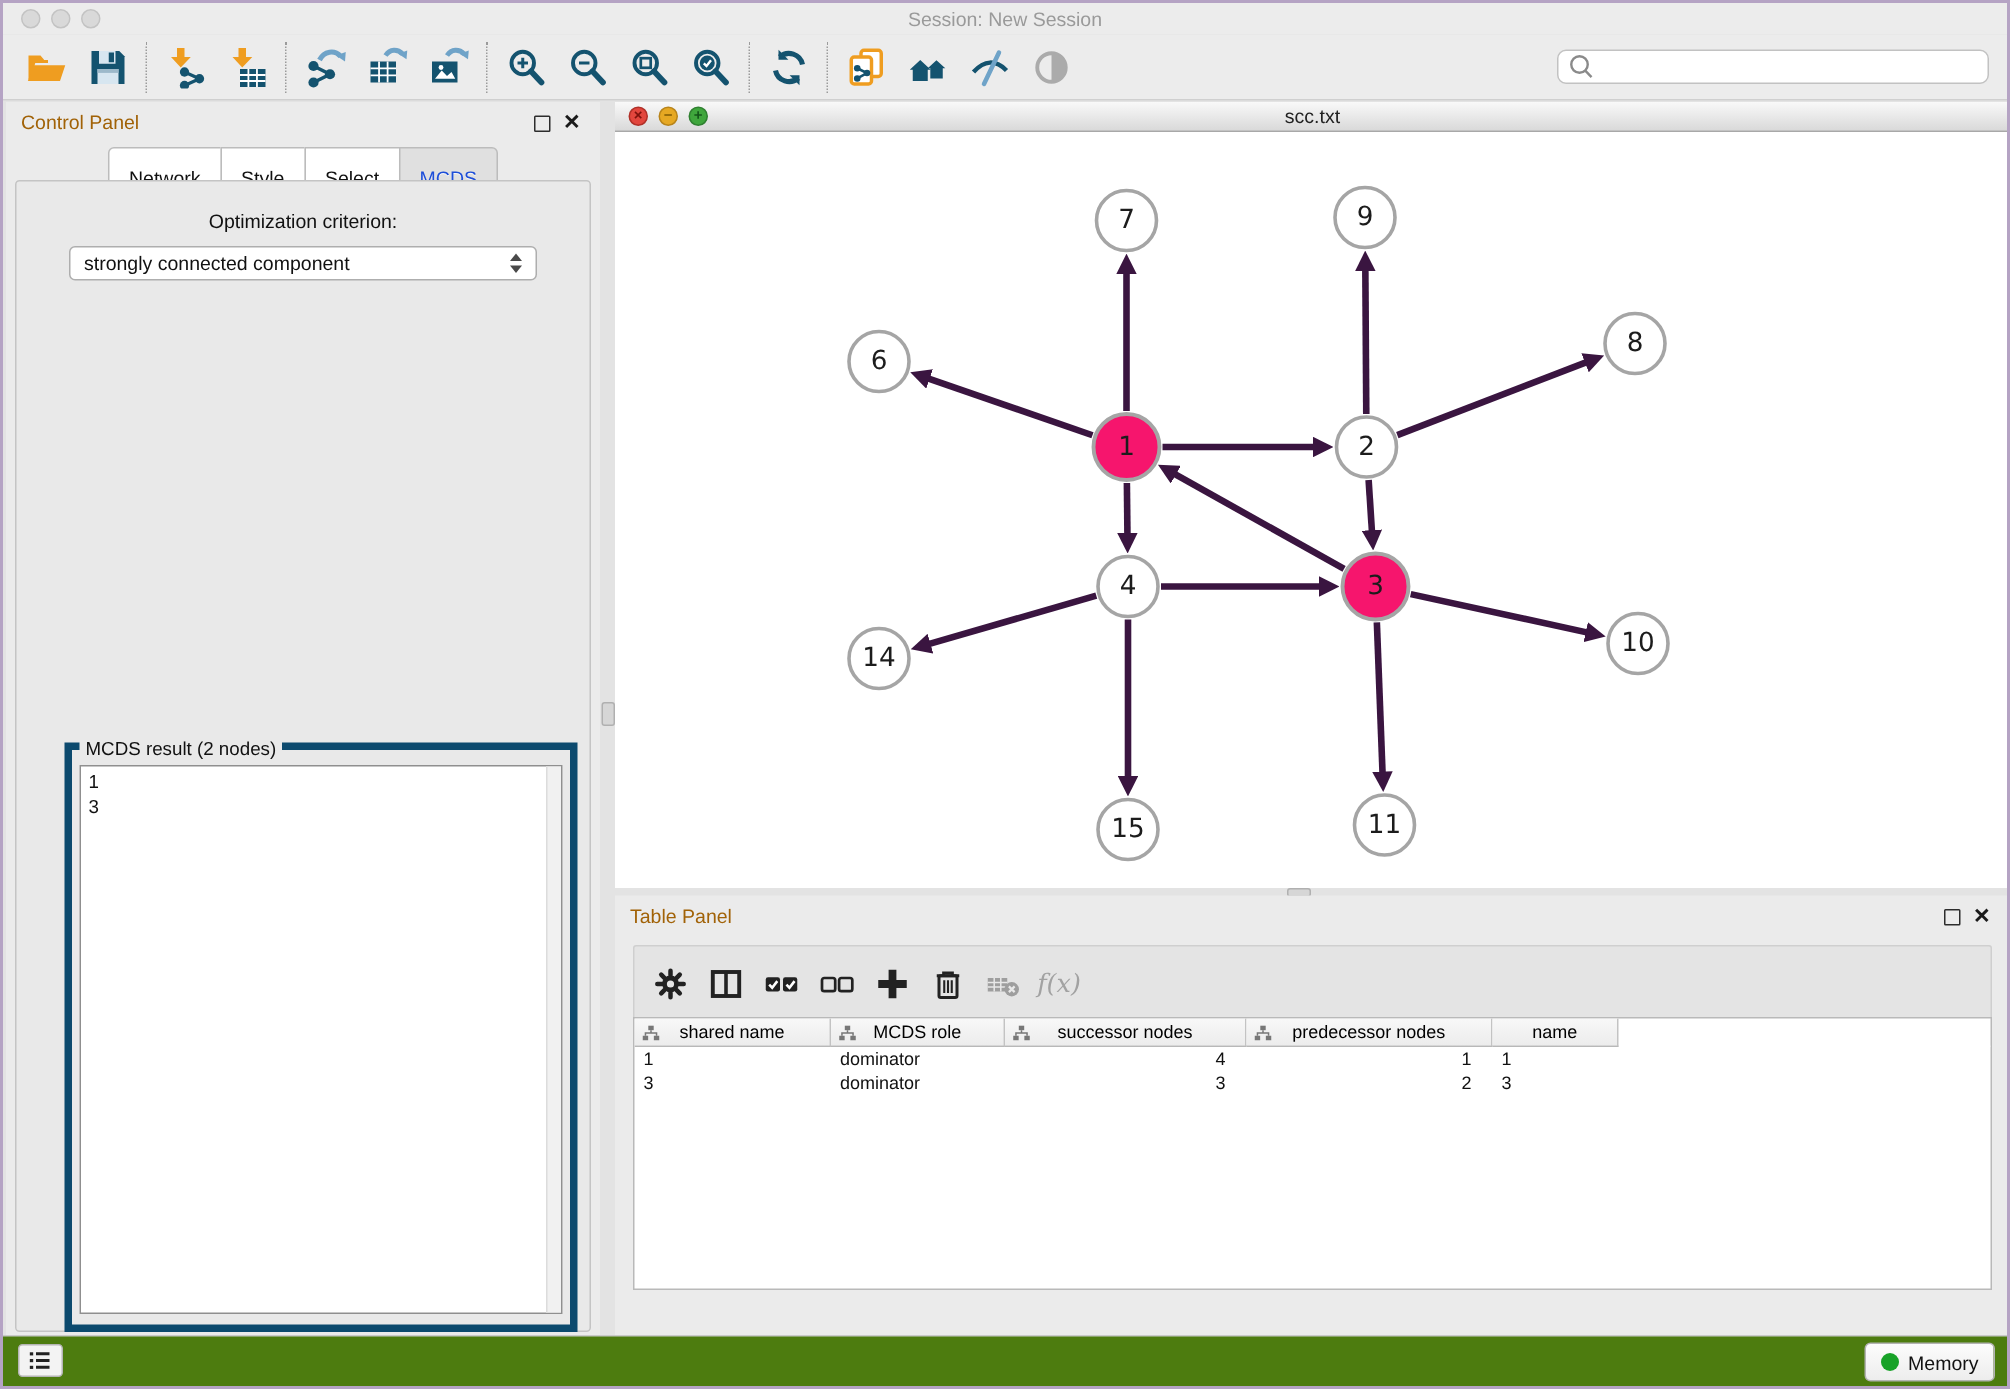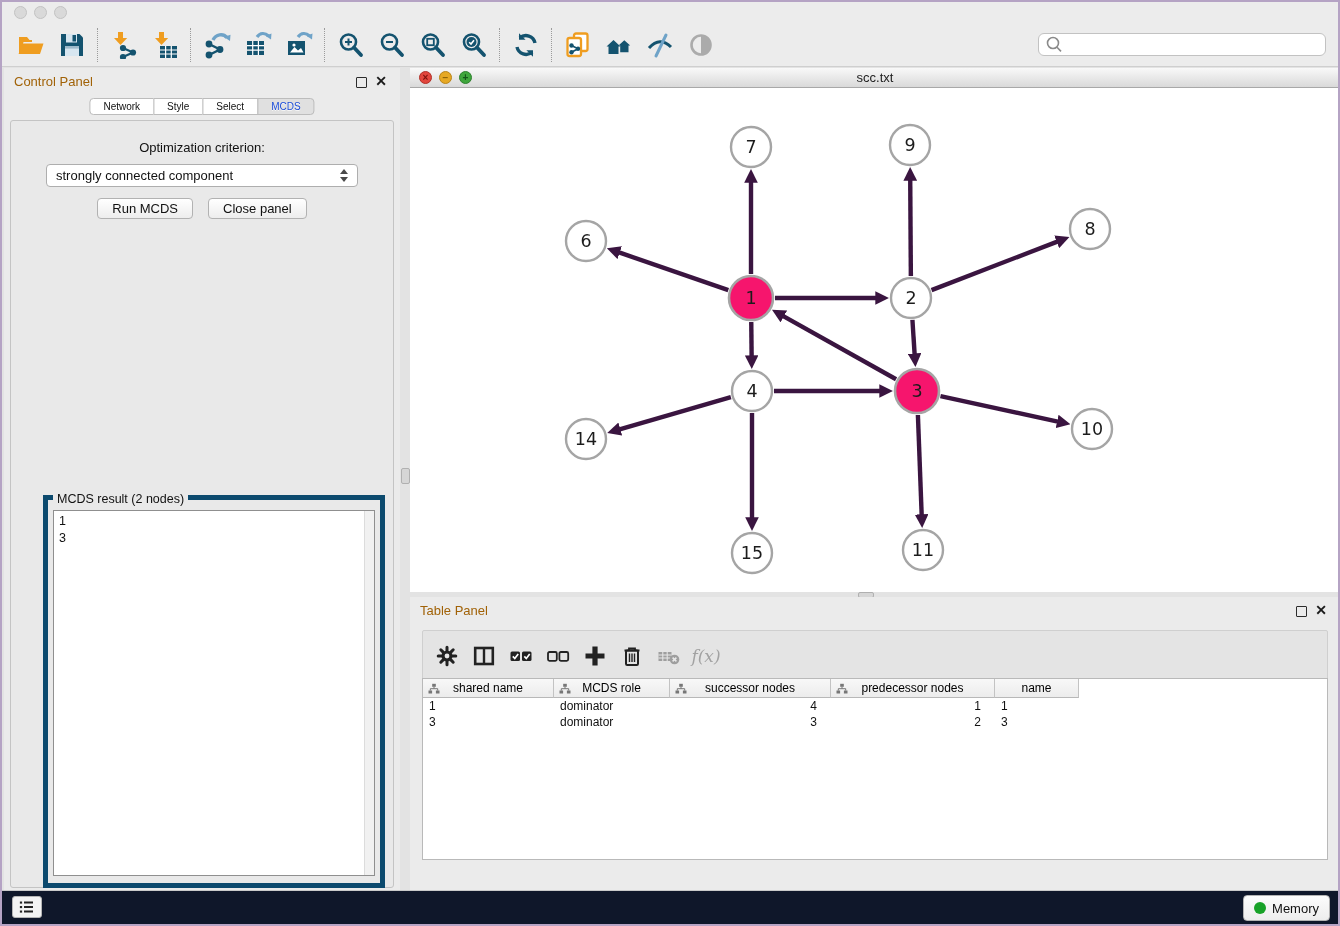--- a/index.html
+++ b/index.html
@@ -25,21 +25,21 @@
              border:1px solid #c2c2c2;border-radius:6px;display:flex;align-items:center;padding-left:6px;box-sizing:border-box;}
   .searchbox input{border:none;outline:none;flex:1;font-size:13px;background:transparent;height:18px;}
   
   .panel-header-title{position:absolute;left:10px;top:6px;font-size:13px;color:#a16207;}
   .float-ico{position:absolute;top:9px;width:9px;height:9px;border:1.6px solid #2c2c2c;border-radius:1px;}
   .close-ico{position:absolute;top:7px;font-size:14px;font-weight:bold;color:#1a1a1a;line-height:13px;}
   
   .control-panel{position:absolute;left:2px;top:66px;width:396px;height:822px;background:#ebebeb;}
   .cp-tabs,.bt-tabs{display:flex;}
   .cp-tabs{position:absolute;top:30px;left:50%;transform:translateX(-50%);}
-  .tab{padding:2px 13px;font-size:10px;background:#fff;border:1px solid #bcbcbc;
+  .tab{padding:12px 13px;font-size:13px;background:#fff;border:1px solid #bcbcbc;
        margin-left:-1px;color:#111;white-space:nowrap;}
   .tab:first-child{border-radius:4px 0 0 4px;margin-left:0;}
   .tab:last-child{border-radius:0 4px 4px 0;}
   .tab.selected{background:#e0e0e0;color:#1d4ed8;text-shadow:0 1px 0 #f8f8f8;}
   .cp-inset{position:absolute;left:6px;right:6px;top:52px;height:766px;background:#e9e9e9;
             border:1px solid #c4c4c4;border-radius:3px;}
   .opt-label{margin-top:19px;text-align:center;font-size:13px;color:#111;}
   .cp-select{position:relative;margin:9px auto 0;width:312px;height:23px;background:#fff;
              border:1px solid #aeaeae;border-radius:4px;font-size:13px;display:flex;
              align-items:center;padding-left:9px;box-sizing:border-box;color:#111;}
@@ -90,40 +90,41 @@
             box-sizing:border-box;border-right:1px solid #c3c3c3;border-bottom:1px solid #b8b8b8;
             background:linear-gradient(#f8f8f8,#ececec);font-size:12px;color:#000;}
   .nt-hcell svg{position:absolute;left:5px;top:4px;}
   .nt-hfill{flex:1;border-bottom:1px solid #fff;}
   .nt-row{display:flex;height:16px;align-items:center;}
   .nt-cell{box-sizing:border-box;font-size:12px;color:#111;overflow:hidden;white-space:nowrap;}
   .nt-cell.al{text-align:left;padding-left:6px;}
   .nt-cell.ar{text-align:right;padding-right:14px;}
   .bt-tabs{position:absolute;top:270px;left:50%;transform:translateX(-50%);}
   
-  .statusbar{position:absolute;left:0;right:0;bottom:0;height:33px;background:#0f172a;
+  .statusbar{position:absolute;left:0;right:0;bottom:0;height:33px;background:#4d7c0f;
              border-top:1px solid #c9c9c9;}
   .list-btn{position:absolute;left:10px;top:5px;width:30px;height:22px;background:#f3f3f3;
             border:1px solid #b5b5b5;border-radius:3px;display:flex;align-items:center;justify-content:center;padding:0;}
   .memory-btn{position:absolute;right:8px;top:4px;height:24px;display:flex;align-items:center;gap:6px;
               padding:0 10px;background:linear-gradient(#fcfcfc,#ededed);border:1px solid #b3b3b3;
               border-radius:4px;font-size:13px;color:#111;}
   .mem-dot{width:12px;height:12px;border-radius:50%;background:#18a228;}
 </style>
 </head>
 <body>
 
 <div class="app">
 
   <div class="titlebar">
     <div class="traffic">
       <span class="light"></span>
       <span class="light"></span>
       <span class="light"></span>
     </div>
+    <div class="main-title">Session: New Session</div>
   </div>
 
   <div class="toolbar">
     <span id="main-toolbar-icons" style="display:flex;align-items:center;">
         <button class="tb-btn">
           <svg width="28" height="28" viewBox="0 0 28 28">
             <path fill="#ef9d20" d="M2 6h8l2.5 3H15v2H6.5L3.5 22H2z"></path>
             <path fill="#ef9d20" d="M5.2 12.5h21.3L23 23H1.6z"></path>
           </svg>
         </button>
@@ -280,24 +281,20 @@
         <span class="tab selected">MCDS</span>
       </div>
     <div class="cp-inset">
       <div class="opt-label">Optimization criterion:</div>
       <div class="cp-select">
         <span>strongly connected component</span>
         <span class="stepper">
             <i class="up"></i>
             <i class="dn"></i>
           </span>
-      </div>
-      <div class="cp-buttons">
-        <button class="btn">Run MCDS</button>
-        <button class="btn">Close panel</button>
       </div>
       <div class="fieldset">
         <span class="legend">MCDS result (2 nodes)</span>
         <div class="result-box">
           <div class="result-text" id="result-text">1
 3</div>
           <div class="result-scroll"></div>
         </div>
       </div>
     </div>

